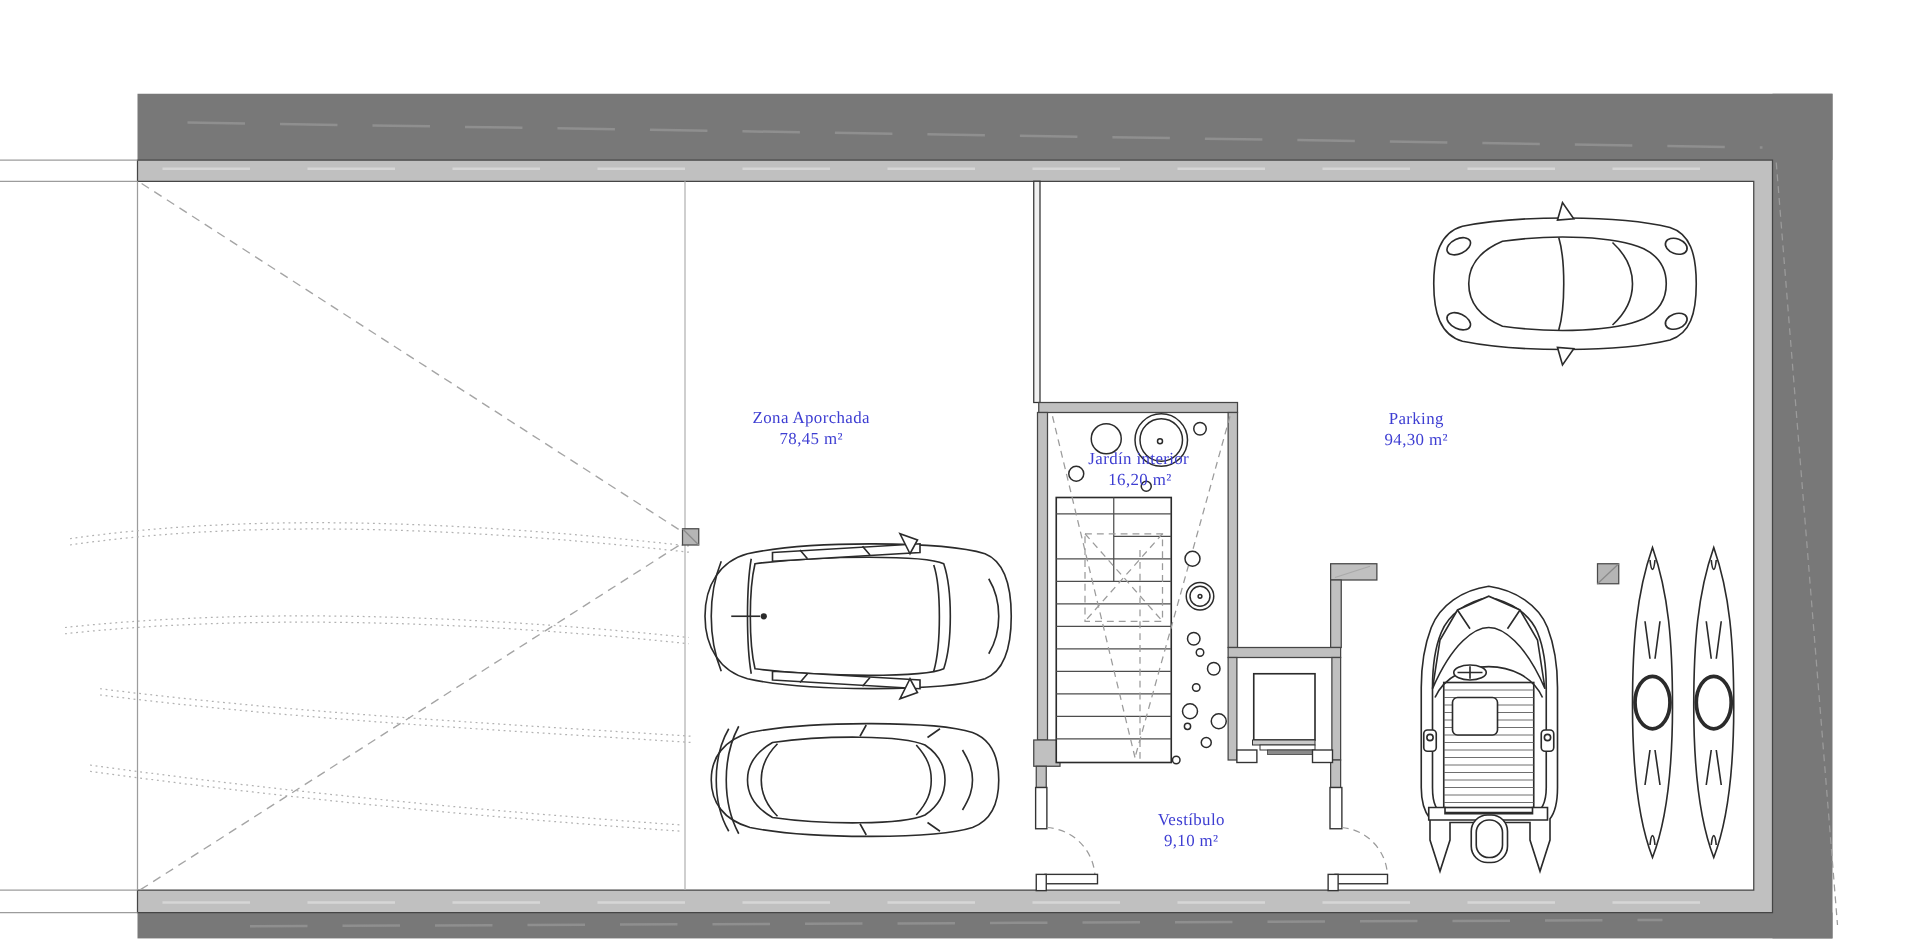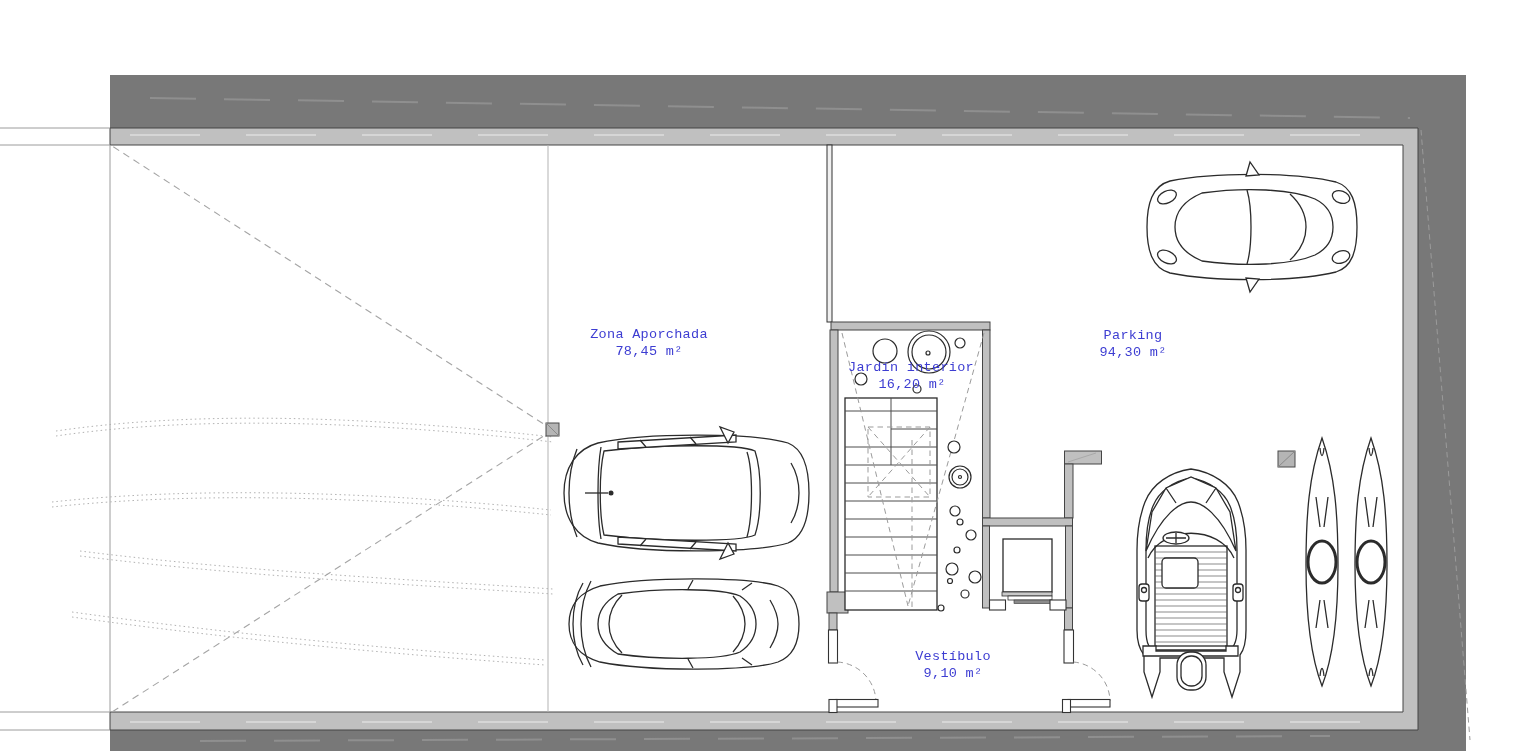--- a/index.html
+++ b/index.html
@@ -1,17 +1,17 @@
 <!DOCTYPE html>
 <html style="--label-blue: #3d3dd2; --band-dark: #787878; --wall-light: #c0c0c0; --line-dark: #2b2b2b;"><head>
 <meta charset="utf-8">
 <style>
   html,body{margin:0;padding:0;background:#fff;}
   .canvas{position:relative;width:1527px;height:751px;background:#fff;overflow:hidden;
-          font-family:Liberation Mono, monospace;}
+          font-family:Liberation Serif, serif;}
   svg{position:absolute;left:0;top:0;}
   .band{fill:var(--band-dark,#787878);}
   .bandstreak{stroke:#8f8f8f;stroke-width:2;fill:none;stroke-dasharray:46 28;}
   .wall{fill:var(--wall-light,#c0c0c0);stroke:#454545;stroke-width:1;}
   .wallstreak{stroke:#d6d6d6;stroke-width:2;fill:none;stroke-dasharray:70 46;}
   .ln{stroke:var(--line-dark,#2b2b2b);stroke-width:1.3;fill:none;}
   .lnf{stroke:var(--line-dark,#2b2b2b);stroke-width:1.3;fill:#fff;}
   .thin{stroke:#9c9c9c;stroke-width:1;fill:none;}
   .vthin{stroke:#b3b3b3;stroke-width:1;fill:none;}
   .dash{stroke:#a5a5a5;stroke-width:1.1;fill:none;stroke-dasharray:7 5;}

